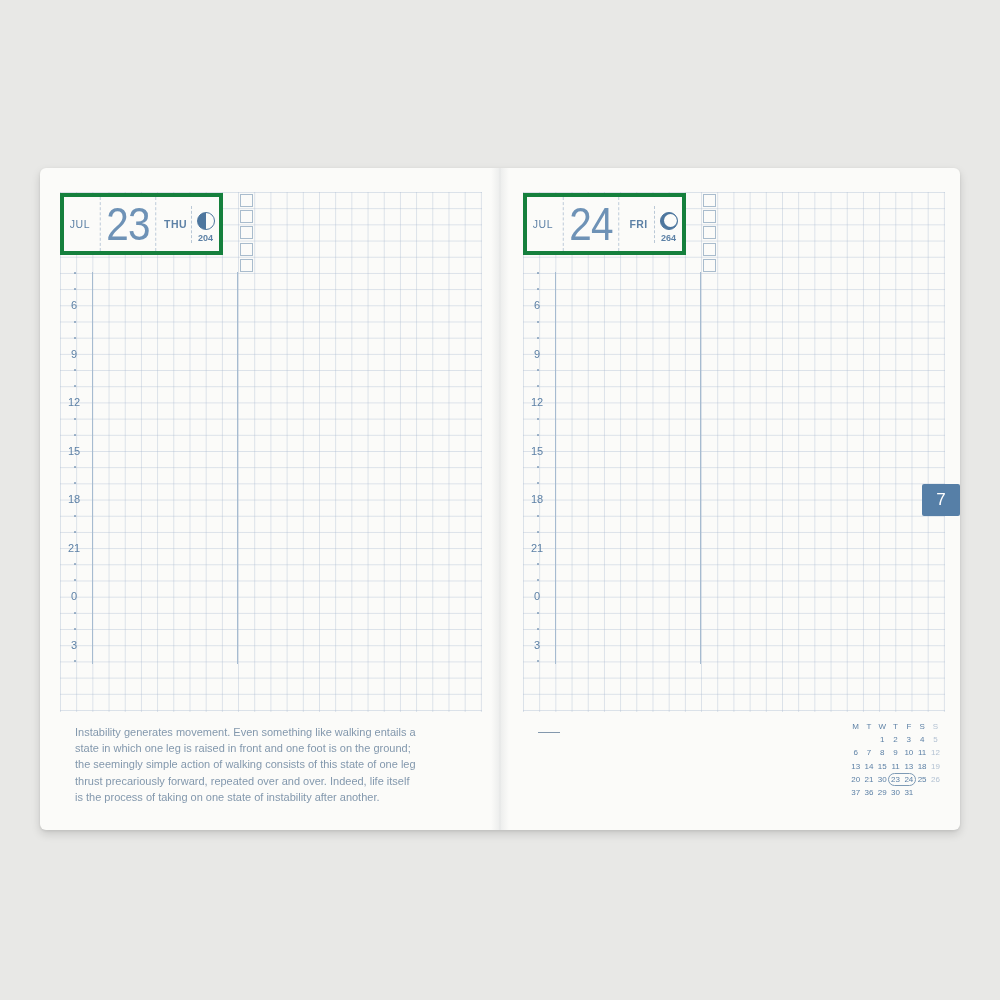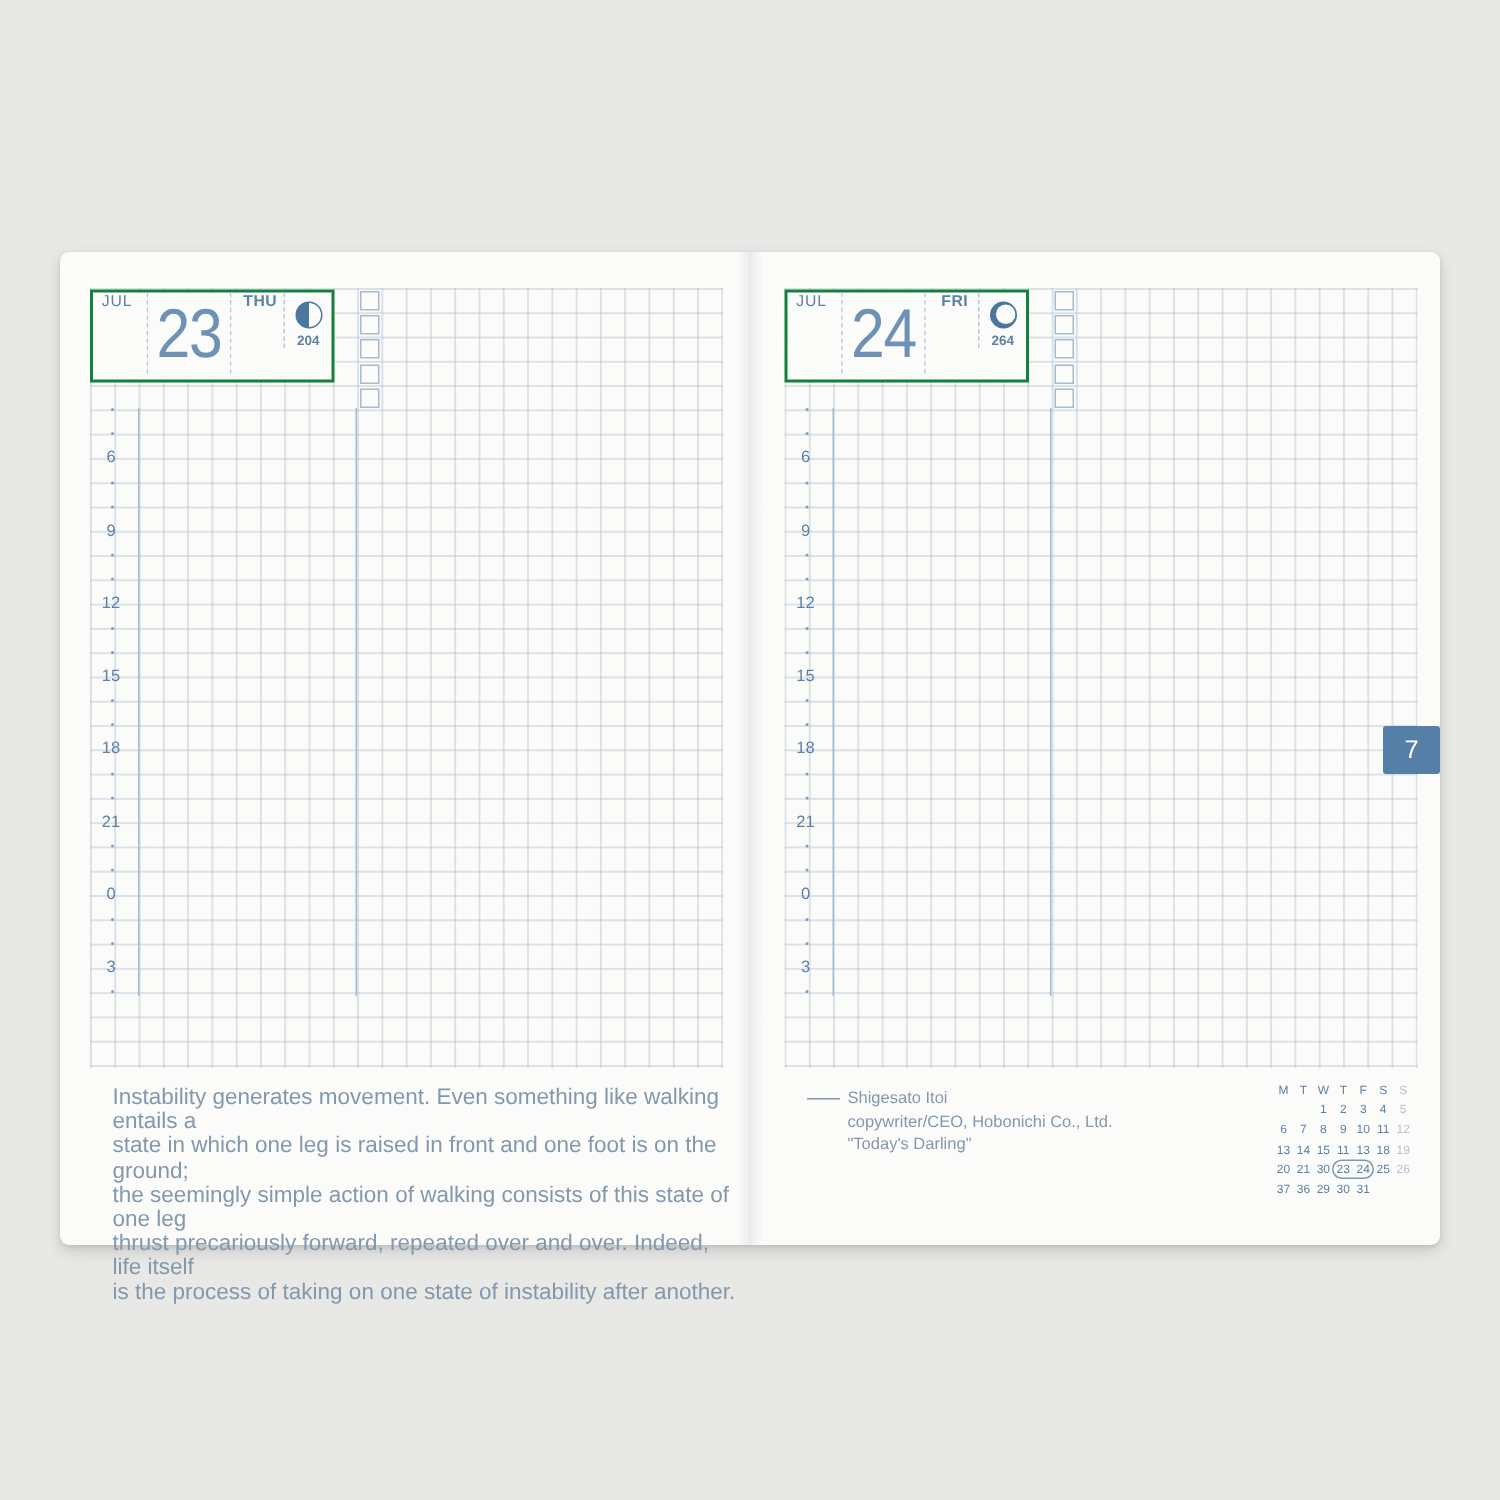--- a/index.html
+++ b/index.html
@@ -35,22 +35,22 @@
   .time-label{
     position:absolute;left:22px;width:24px;text-align:center;
     font-size:11px;line-height:14px;color:#5d81a6;
   }
   .time-dot{
     position:absolute;left:34px;width:2px;height:2px;border-radius:50%;
     background:#5d81a6;opacity:.75;
   }
   .header-box{
     position:absolute;left:20px;top:25px;width:163px;height:62px;
-    background:#fbfbf9;border:2px solid #15803d;box-sizing:border-box;
-    display:flex;align-items:flex-start;
+    background:#fbfbf9;border:4px solid #15803d;box-sizing:border-box;
+    display:flex;align-items:center;
   }
   .hb-cell{display:flex;align-items:center;justify-content:center;}
   .hb-month{width:32px;font-size:10.5px;letter-spacing:.6px;color:#5d81a6;}
   .hb-day{
     width:64px;font-size:46px;font-weight:300;letter-spacing:-1px;color:#6e92b6;
     border-left:1px dashed #bac8d6;border-right:1px dashed #bac8d6;box-sizing:border-box;
     transform:scaleX(.88);
   }
   .hb-weekday{width:31px;font-size:10.5px;font-weight:700;letter-spacing:.4px;color:#5d81a6;}
   .hb-moon-cell{
@@ -69,21 +69,21 @@
     background:#fbfbf9;left:3.2px;top:1px;
   }
   .day-of-year{font-size:9px;color:#5d81a6;margin-top:2px;font-weight:bold;}
   .checkbox-column{position:absolute;left:200px;top:26px;width:13px;}
   .checkbox{
     width:13px;height:13px;box-sizing:border-box;margin-bottom:3.2px;
     border:1px solid #a9bccd;background:#fbfbf9;
   }
   .quote{
     position:absolute;left:35px;top:556px;width:420px;
-    font-size:15px;line-height:16.2px;color:#8398ad;white-space:pre-line;
+    font-size:11px;line-height:16.2px;color:#8398ad;white-space:pre-line;
   }
   .attr-dash{position:absolute;left:35px;top:564px;width:22px;height:1px;background:#8398ad;}
   .attribution{
     position:absolute;left:62px;top:557px;width:300px;
     font-size:11px;line-height:15.6px;color:#8398ad;white-space:pre-line;
   }
   .mini-cal{
     position:absolute;left:346px;top:552px;
     display:grid;grid-template-columns:repeat(7,13.3px);grid-auto-rows:13.2px;
   }
@@ -198,23 +198,20 @@
       </div>
     </div>
     <div class="checkbox-column">
         <div class="checkbox"></div>
         <div class="checkbox"></div>
         <div class="checkbox"></div>
         <div class="checkbox"></div>
         <div class="checkbox"></div>
       </div>
     <div class="attr-dash"></div>
-    <div class="attribution">Shigesato Itoi
-copywriter/CEO, Hobonichi Co., Ltd.
-"Today's Darling"</div>
     <div class="mini-cal">
         <div class="cal-cell hdr">M</div>
         <div class="cal-cell hdr">T</div>
         <div class="cal-cell hdr">W</div>
         <div class="cal-cell hdr">T</div>
         <div class="cal-cell hdr">F</div>
         <div class="cal-cell hdr">S</div>
         <div class="cal-cell hdr sun">S</div>
         <div class="cal-cell"></div>
         <div class="cal-cell"></div>

